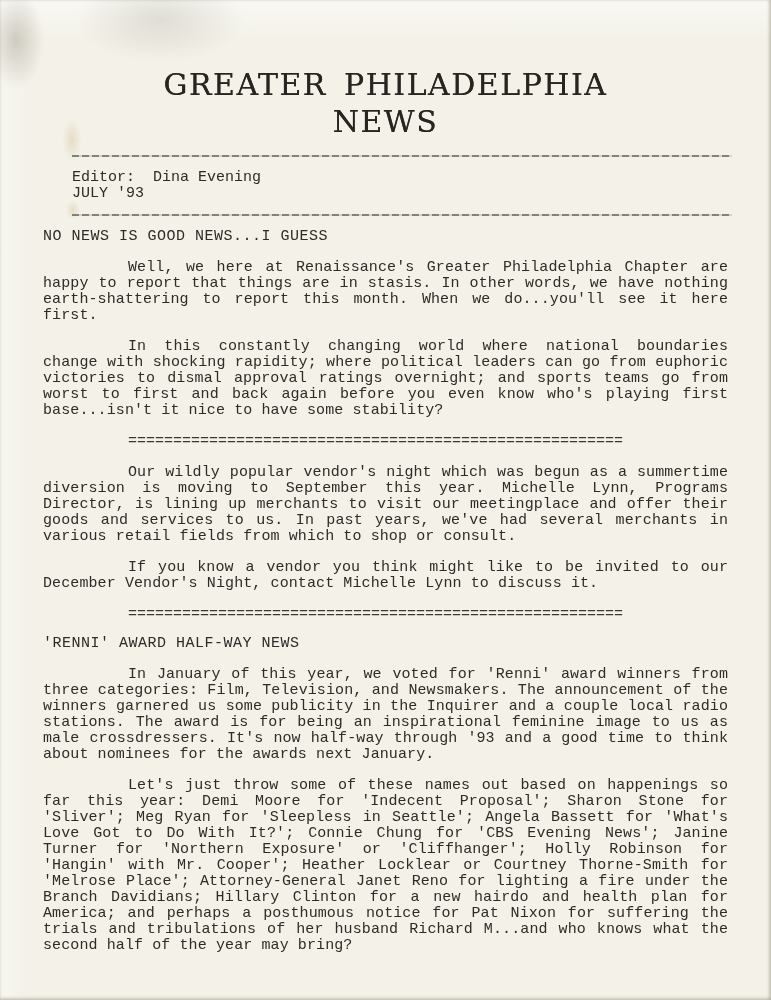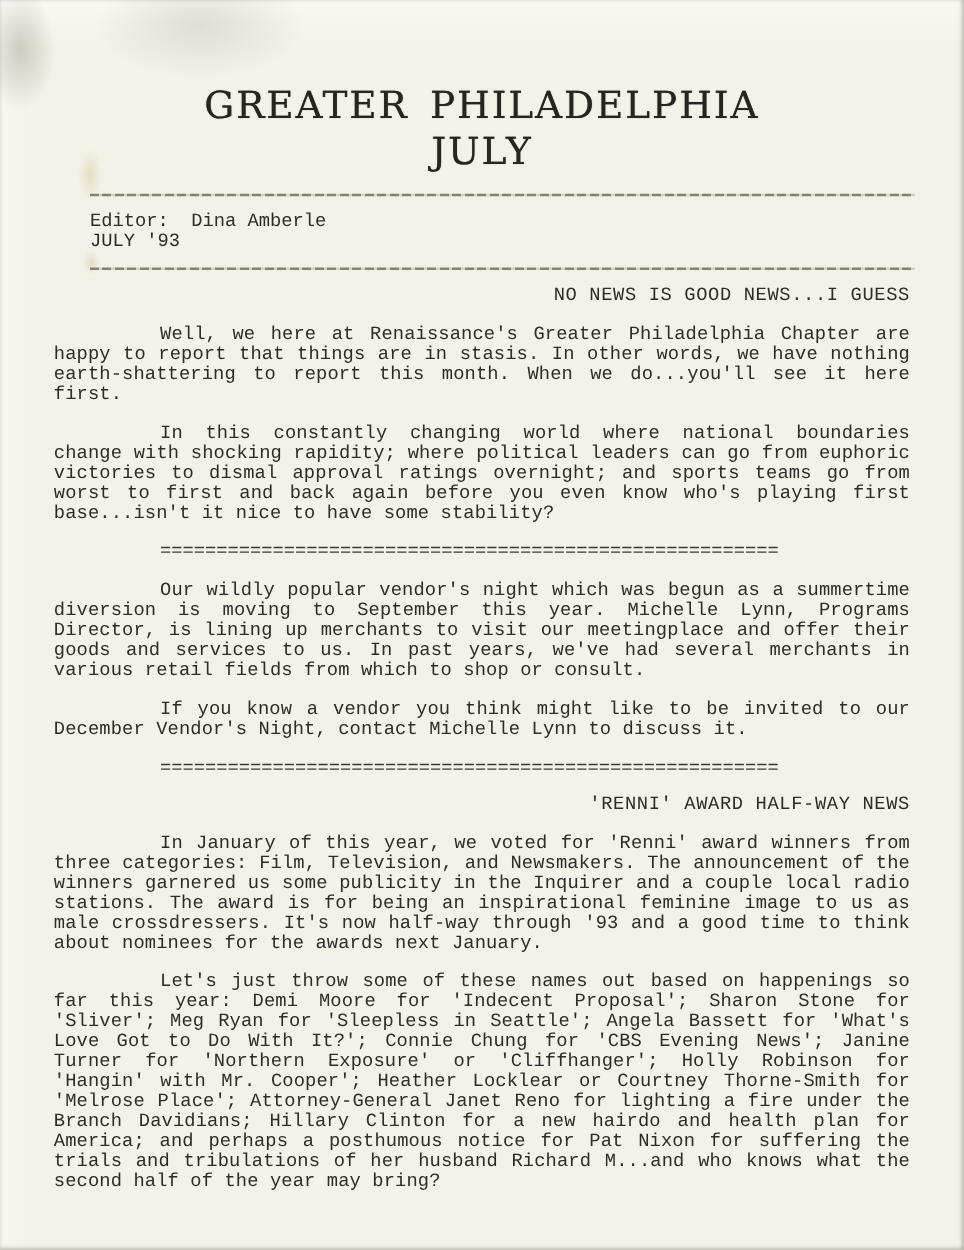--- a/index.html
+++ b/index.html
@@ -60,21 +60,21 @@
     font-size: 15px;
     line-height: 18px;
     flex-direction: column;
   }
   .editor-left { display: flex; }
   .editor-name { margin-left: 18px; }
   .issue-date { padding-right: 22px; }
   .body-text { font-size: 15px; line-height: 16px; }
   .section-heading {
     margin-top: 13px;
-    text-align: right;
+    text-align: left;
     font-size: 15px;
     line-height: 16px;
     letter-spacing: 0.5px;
   }
   .para {
     margin: 15px 0 0 0;
     text-align: justify;
     text-indent: 85px;
     letter-spacing: 0.1px;
   }
@@ -88,29 +88,29 @@
   }
 </style>
 </head>
 <body>
 
 <div class="page">
   <div class="content">
 
     <div class="title">
       <div>GREATER PHILADELPHIA</div>
-      <div>JULY</div>
+      <div>NEWS</div>
     </div>
 
     <div class="rule rule-top"></div>
 
     <div class="editor-row body-text">
       <div class="editor-left">
         <span>Editor:</span>
-        <span class="editor-name">Dina Amberle</span>
+        <span class="editor-name">Dina Evening</span>
       </div>
       <span class="issue-date">JULY '93</span>
     </div>
 
     <div class="rule rule-bottom"></div>
 
     <div class="body-text">
 
       <div class="section">
         <div class="section-heading">NO NEWS IS GOOD NEWS...I GUESS</div>

